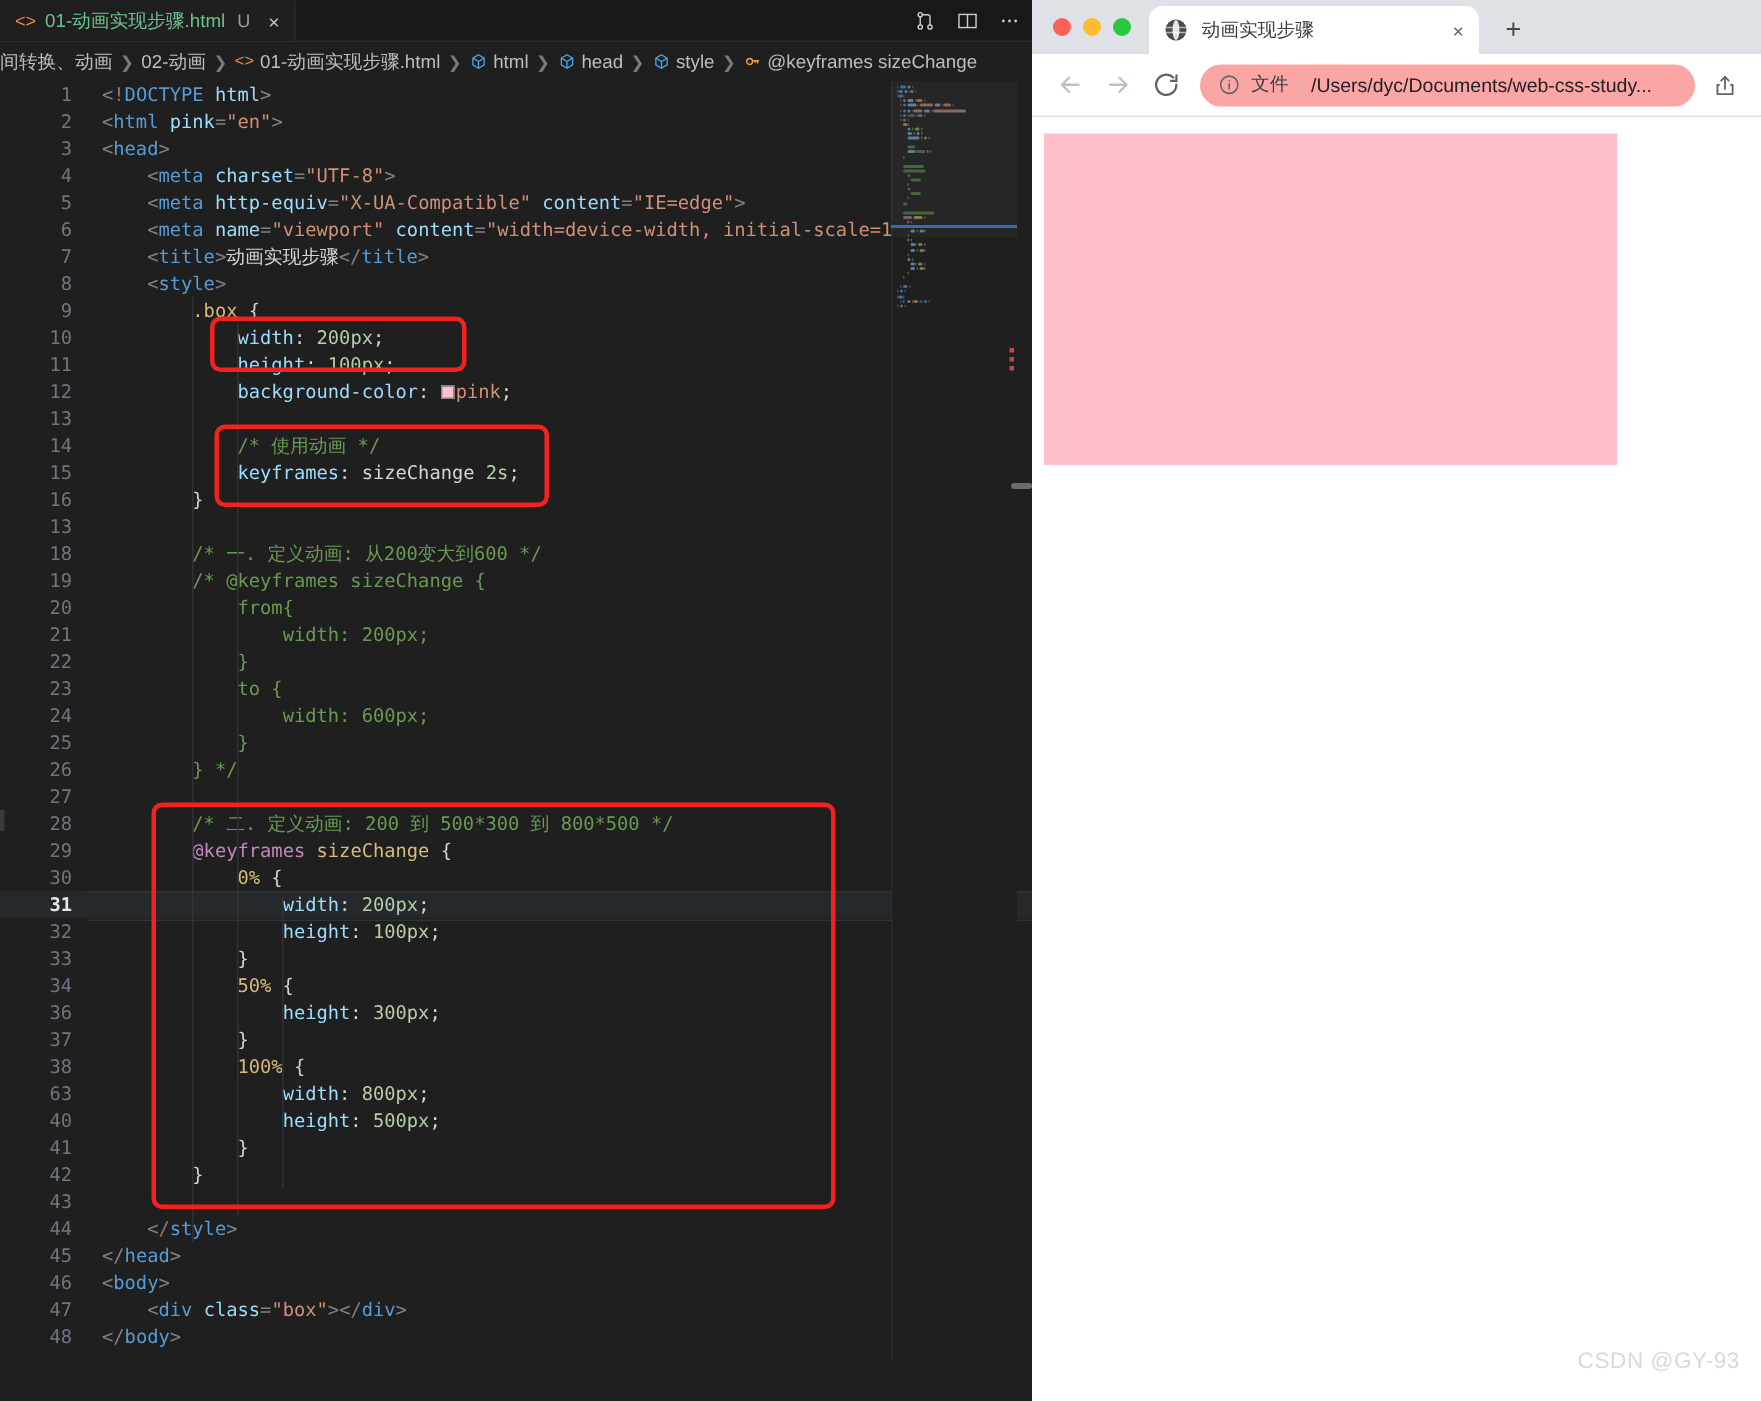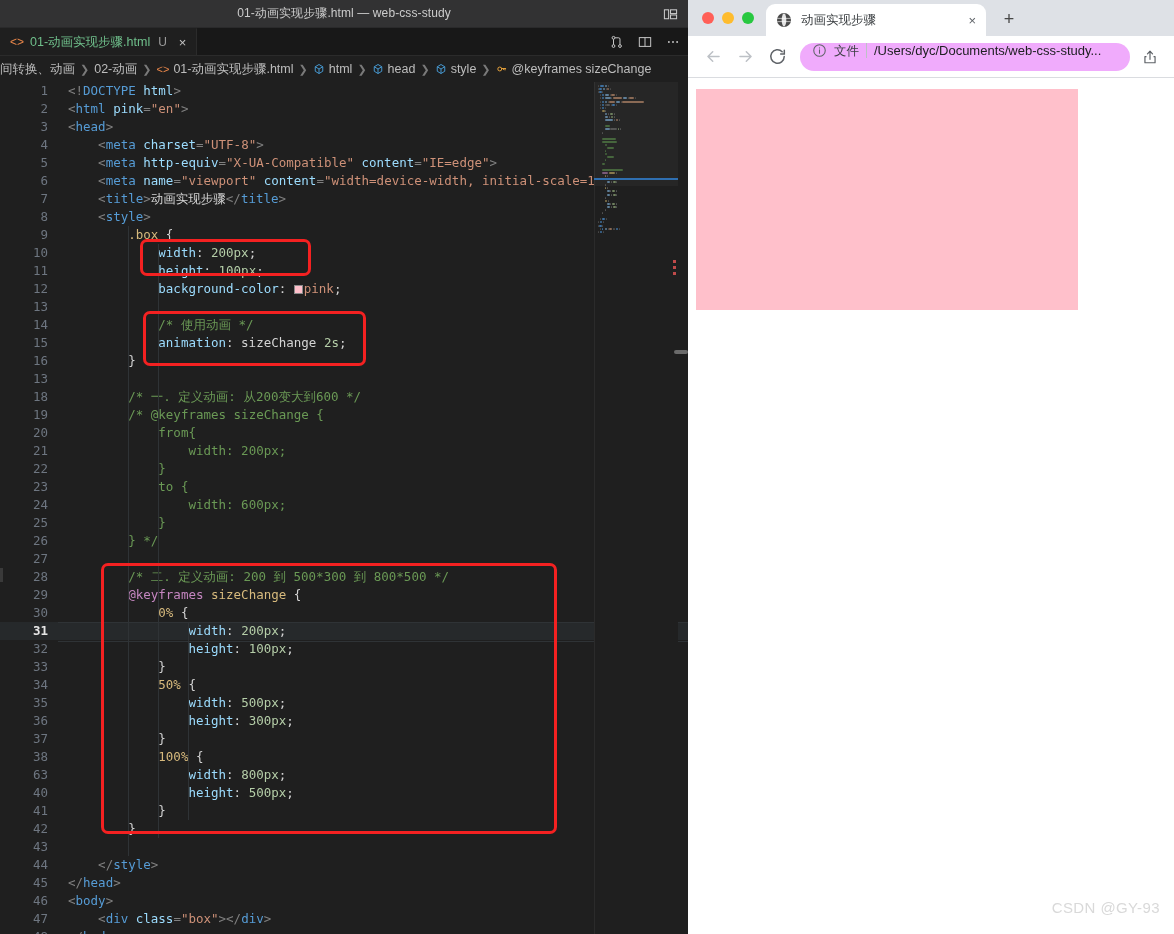--- a/index.html
+++ b/index.html
@@ -177,22 +177,22 @@
     height: 42px; background: #ffffff;
     display: flex; align-items: center; gap: 2px; padding: 0 10px;
     border-bottom: 1px solid #dadce0;
   }
   .cr-navbtn {
     width: 30px; height: 30px; display: flex; align-items: center; justify-content: center;
     color: #5f6368;
   }
   .cr-navbtn.disabled { color: #bdc1c6; }
   .cr-omnibox {
-    flex: 1; height: 28px; background: #f0abfc; border-radius: 14px;
-    display: flex; gap: 7px; padding: 0 12px; margin-left: 6px;
+    flex: 1; height: 28px; background: #fca5a5; border-radius: 14px;
+    display: flex; align-items: center; gap: 7px; padding: 0 12px; margin-left: 6px;
     min-width: 0;
   }
   .cr-omni-info { color: #5f6368; line-height: 0; }
   .cr-omni-label { font-size: 12.5px; color: #3c4043; white-space: nowrap; }
   .cr-omni-divider { width: 1px; height: 15px; background: #bdc1c6; }
   .cr-omni-url {
     font-size: 13px; color: #202124; white-space: nowrap;
     overflow: hidden; text-overflow: ellipsis; flex: 1;
   }
   .cr-share {
@@ -210,32 +210,20 @@
     font-family: "Liberation Sans", sans-serif;
   }
 </style>
 </head>
 <body>
 
 <div id="root">
 
   <div id="vscode">
 
-    <div class="vs-titlebar">
-      <span class="vs-title-text">01-动画实现步骤.html — web-css-study</span>
-      <div class="vs-title-actions">
-        <span class="ico">
-          <svg width="15" height="15" viewBox="0 0 16 16" fill="none" stroke="#cccccc" stroke-width="1.1">
-            <rect x="1.5" y="3" width="4.5" height="9.5"></rect>
-            <rect x="8" y="3" width="6.5" height="4"></rect>
-            <rect x="8" y="8.5" width="6.5" height="4"></rect>
-          </svg>
-        </span>
-      </div>
-    </div>
 
     <div class="vs-tabbar">
       <div class="vs-tab">
         <span class="tab-icon">&lt;&gt;</span>
         <span class="tab-label">01-动画实现步骤.html</span>
         <span class="tab-dirty">U</span>
         <span class="tab-close">×</span>
       </div>
       <div class="vs-tabbar-actions">
         <span class="ico">
@@ -326,41 +314,40 @@
           <div class="code-line"><span class="ln">5</span><span class="ltxt"><span class="t-plain">    </span><span class="t-punc">&lt;</span><span class="t-tag">meta</span><span class="t-plain"> </span><span class="t-attr">http-equiv</span><span class="t-punc">=</span><span class="t-str">"X-UA-Compatible"</span><span class="t-plain"> </span><span class="t-attr">content</span><span class="t-punc">=</span><span class="t-str">"IE=edge"</span><span class="t-punc">&gt;</span></span></div>
           <div class="code-line"><span class="ln">6</span><span class="ltxt"><span class="t-plain">    </span><span class="t-punc">&lt;</span><span class="t-tag">meta</span><span class="t-plain"> </span><span class="t-attr">name</span><span class="t-punc">=</span><span class="t-str">"viewport"</span><span class="t-plain"> </span><span class="t-attr">content</span><span class="t-punc">=</span><span class="t-str">"width=device-width, initial-scale=1.0"</span></span></div>
           <div class="code-line"><span class="ln">7</span><span class="ltxt"><span class="t-plain">    </span><span class="t-punc">&lt;</span><span class="t-tag">title</span><span class="t-punc">&gt;</span><span class="t-plain">动画实现步骤</span><span class="t-punc">&lt;/</span><span class="t-tag">title</span><span class="t-punc">&gt;</span></span></div>
           <div class="code-line"><span class="ln">8</span><span class="ltxt"><span class="t-plain">    </span><span class="t-punc">&lt;</span><span class="t-tag">style</span><span class="t-punc">&gt;</span></span></div>
           <div class="code-line"><span class="ln">9</span><span class="ltxt"><span class="t-plain">        </span><span class="t-sel">.box</span><span class="t-white"> {</span></span></div>
           <div class="code-line"><span class="ln">10</span><span class="ltxt"><span class="t-plain">            </span><span class="t-prop">width</span><span class="t-white">: </span><span class="t-num">200px</span><span class="t-white">;</span></span></div>
           <div class="code-line"><span class="ln">11</span><span class="ltxt"><span class="t-plain">            </span><span class="t-prop">height</span><span class="t-white">: </span><span class="t-num">100px</span><span class="t-white">;</span></span></div>
           <div class="code-line"><span class="ln">12</span><span class="ltxt"><span class="t-plain">            </span><span class="t-prop">background-color</span><span class="t-white">: </span><span class="swatch"></span><span class="t-val">pink</span><span class="t-white">;</span></span></div>
           <div class="code-line"><span class="ln">13</span><span class="ltxt"></span></div>
           <div class="code-line"><span class="ln">14</span><span class="ltxt"><span class="t-plain">            </span><span class="t-com">/* 使用动画 */</span></span></div>
-          <div class="code-line"><span class="ln">15</span><span class="ltxt"><span class="t-plain">            </span><span class="t-prop">animation</span><span class="t-white">: sizeChange </span><span class="t-num">2s</span><span class="t-white">;</span></span></div>
+          <div class="code-line"><span class="ln">15</span><span class="ltxt"><span class="t-plain">            </span><span class="t-prop">keyframes</span><span class="t-white">: sizeChange </span><span class="t-num">2s</span><span class="t-white">;</span></span></div>
           <div class="code-line"><span class="ln">16</span><span class="ltxt"><span class="t-plain">        </span><span class="t-white">}</span></span></div>
           <div class="code-line"><span class="ln">13</span><span class="ltxt"></span></div>
           <div class="code-line"><span class="ln">18</span><span class="ltxt"><span class="t-plain">        </span><span class="t-com">/* 一. 定义动画: 从200变大到600 */</span></span></div>
           <div class="code-line"><span class="ln">19</span><span class="ltxt"><span class="t-plain">        </span><span class="t-com">/* @keyframes sizeChange {</span></span></div>
           <div class="code-line"><span class="ln">20</span><span class="ltxt"><span class="t-plain">            </span><span class="t-com">from{</span></span></div>
           <div class="code-line"><span class="ln">21</span><span class="ltxt"><span class="t-plain">                </span><span class="t-com">width: 200px;</span></span></div>
           <div class="code-line"><span class="ln">22</span><span class="ltxt"><span class="t-plain">            </span><span class="t-com">}</span></span></div>
           <div class="code-line"><span class="ln">23</span><span class="ltxt"><span class="t-plain">            </span><span class="t-com">to {</span></span></div>
           <div class="code-line"><span class="ln">24</span><span class="ltxt"><span class="t-plain">                </span><span class="t-com">width: 600px;</span></span></div>
           <div class="code-line"><span class="ln">25</span><span class="ltxt"><span class="t-plain">            </span><span class="t-com">}</span></span></div>
           <div class="code-line"><span class="ln">26</span><span class="ltxt"><span class="t-plain">        </span><span class="t-com">} */</span></span></div>
           <div class="code-line"><span class="ln">27</span><span class="ltxt"></span></div>
           <div class="code-line"><span class="ln">28</span><span class="ltxt"><span class="t-plain">        </span><span class="t-com">/* 二. 定义动画: 200 到 500*300 到 800*500 */</span></span></div>
           <div class="code-line"><span class="ln">29</span><span class="ltxt"><span class="t-plain">        </span><span class="t-at">@keyframes</span><span class="t-white"> </span><span class="t-sel">sizeChange</span><span class="t-white"> {</span></span></div>
           <div class="code-line"><span class="ln">30</span><span class="ltxt"><span class="t-plain">            </span><span class="t-sel">0%</span><span class="t-white"> {</span></span></div>
           <div class="code-line active"><span class="ln">31</span><span class="ltxt"><span class="t-plain">                </span><span class="t-prop">width</span><span class="t-white">: </span><span class="t-num">200px</span><span class="t-white">;</span></span></div>
           <div class="code-line"><span class="ln">32</span><span class="ltxt"><span class="t-plain">                </span><span class="t-prop">height</span><span class="t-white">: </span><span class="t-num">100px</span><span class="t-white">;</span></span></div>
           <div class="code-line"><span class="ln">33</span><span class="ltxt"><span class="t-plain">            </span><span class="t-white">}</span></span></div>
           <div class="code-line"><span class="ln">34</span><span class="ltxt"><span class="t-plain">            </span><span class="t-sel">50%</span><span class="t-white"> {</span></span></div>
-          <div class="code-line"><span class="ln">35</span><span class="ltxt"><span class="t-plain">                </span><span class="t-prop">width</span><span class="t-white">: </span><span class="t-num">500px</span><span class="t-white">;</span></span></div>
           <div class="code-line"><span class="ln">36</span><span class="ltxt"><span class="t-plain">                </span><span class="t-prop">height</span><span class="t-white">: </span><span class="t-num">300px</span><span class="t-white">;</span></span></div>
           <div class="code-line"><span class="ln">37</span><span class="ltxt"><span class="t-plain">            </span><span class="t-white">}</span></span></div>
           <div class="code-line"><span class="ln">38</span><span class="ltxt"><span class="t-plain">            </span><span class="t-sel">100%</span><span class="t-white"> {</span></span></div>
           <div class="code-line"><span class="ln">63</span><span class="ltxt"><span class="t-plain">                </span><span class="t-prop">width</span><span class="t-white">: </span><span class="t-num">800px</span><span class="t-white">;</span></span></div>
           <div class="code-line"><span class="ln">40</span><span class="ltxt"><span class="t-plain">                </span><span class="t-prop">height</span><span class="t-white">: </span><span class="t-num">500px</span><span class="t-white">;</span></span></div>
           <div class="code-line"><span class="ln">41</span><span class="ltxt"><span class="t-plain">            </span><span class="t-white">}</span></span></div>
           <div class="code-line"><span class="ln">42</span><span class="ltxt"><span class="t-plain">        </span><span class="t-white">}</span></span></div>
           <div class="code-line"><span class="ln">43</span><span class="ltxt"></span></div>
           <div class="code-line"><span class="ln">44</span><span class="ltxt"><span class="t-plain">    </span><span class="t-punc">&lt;/</span><span class="t-tag">style</span><span class="t-punc">&gt;</span></span></div>
           <div class="code-line"><span class="ln">45</span><span class="ltxt"><span class="t-punc">&lt;/</span><span class="t-tag">head</span><span class="t-punc">&gt;</span></span></div>

